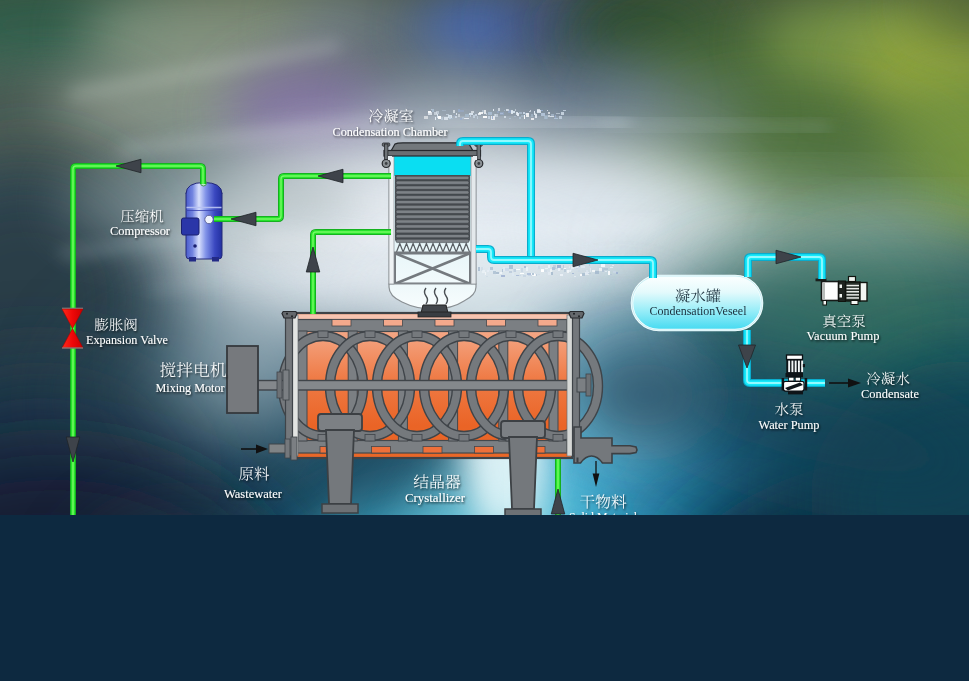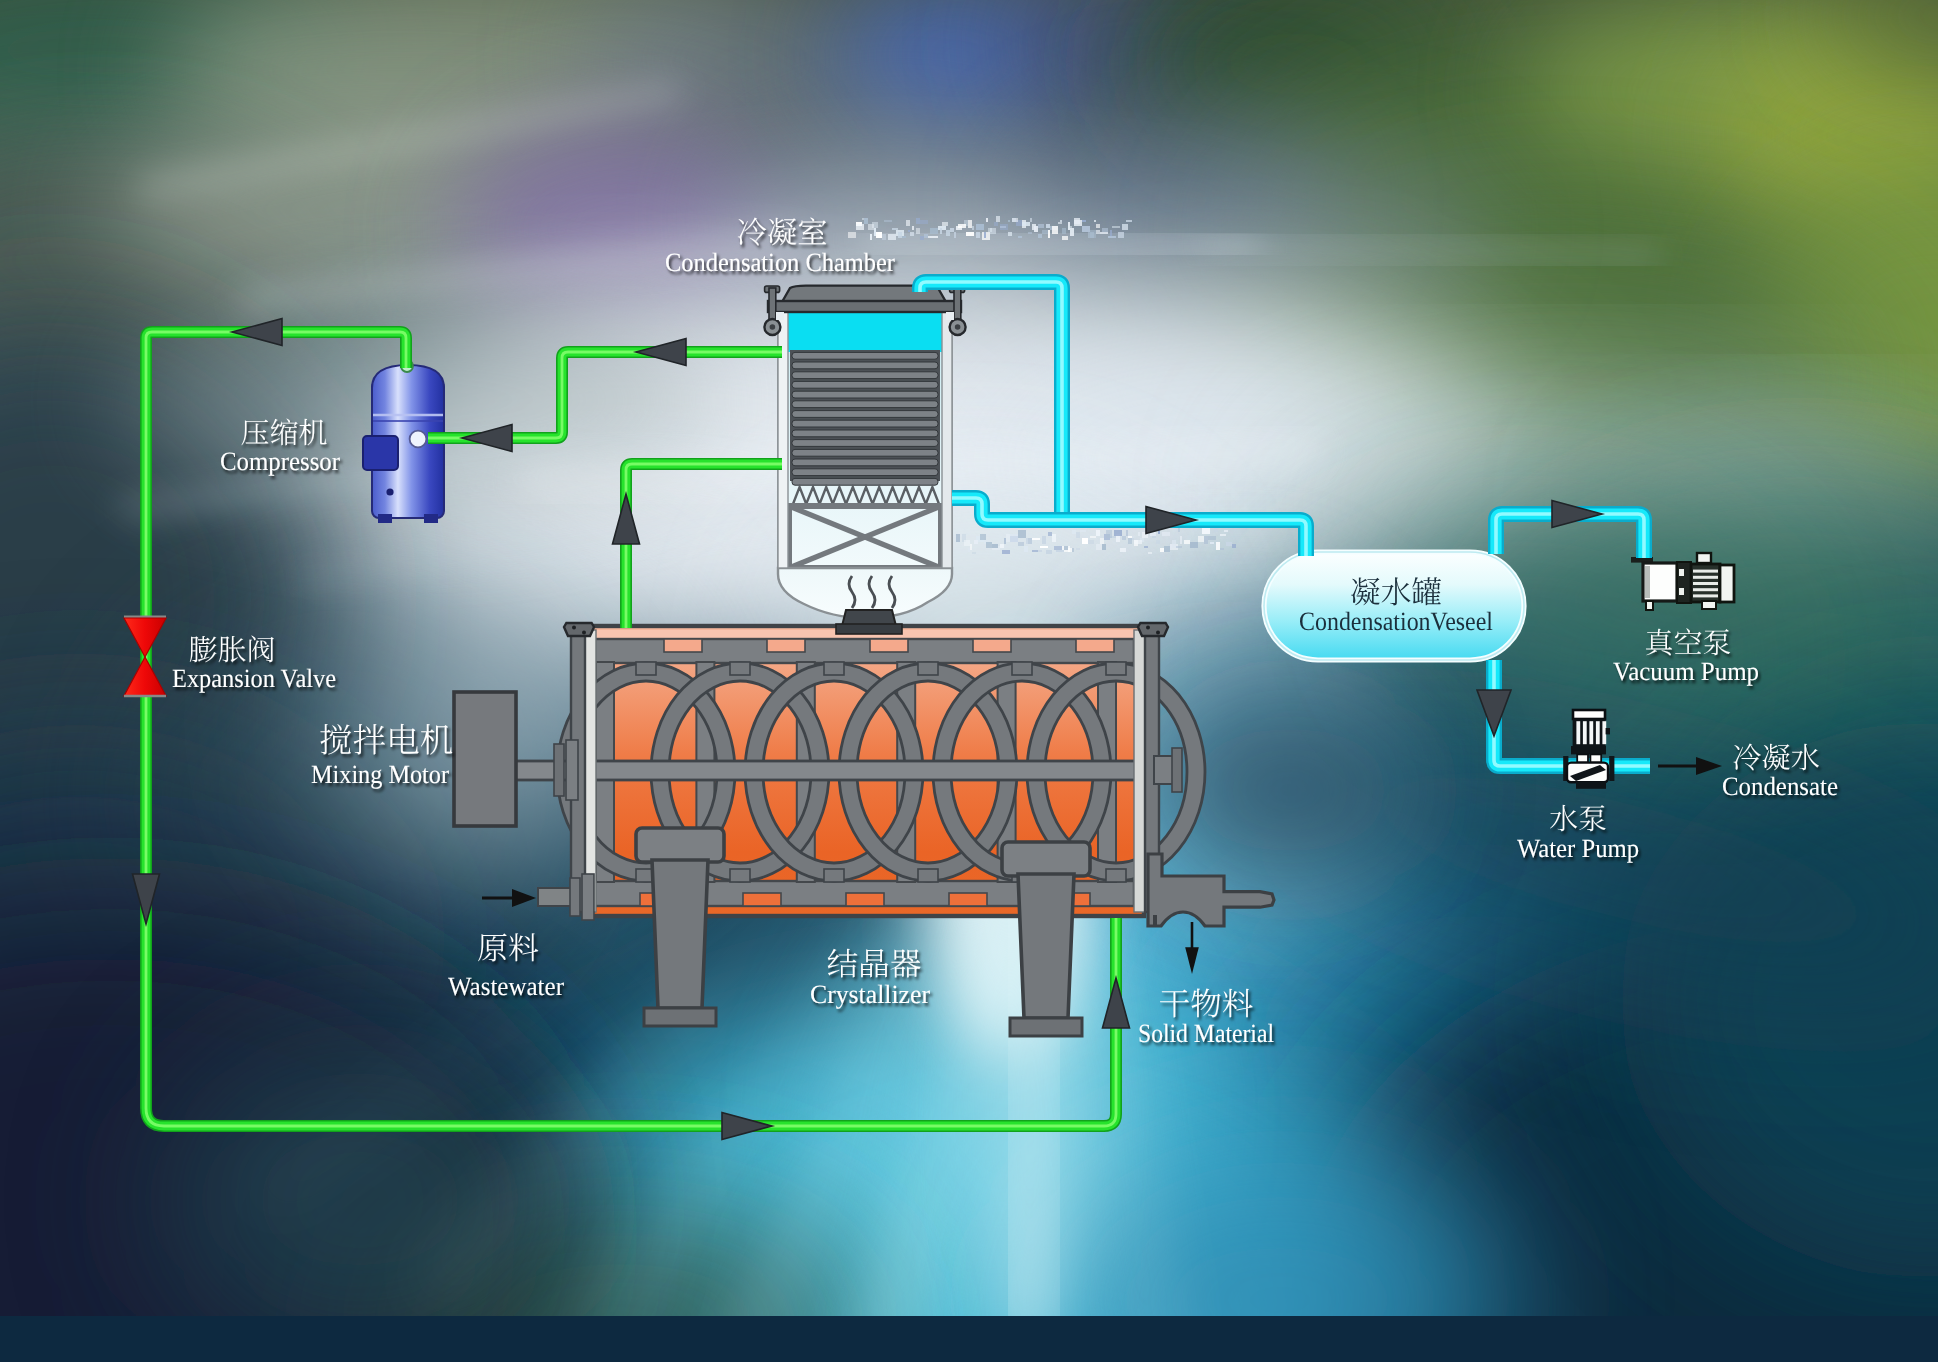--- a/index.html
+++ b/index.html
@@ -1,14 +1,14 @@
 <!DOCTYPE html>
 <html><head><meta charset="utf-8"><style>
 html,body{margin:0;padding:0;background:#0d2940;}
-#wrap{position:relative;width:969px;height:658px;overflow:hidden;font-family:"Liberation Serif",serif;}
+#wrap{position:relative;width:969px;height:515px;overflow:hidden;font-family:"Liberation Serif",serif;}
 </style></head>
 <body>
 <div id="wrap">
 <svg width="969" height="681" viewBox="0 0 969 681">
 <defs>
 <filter id="b40" x="-80%" y="-80%" width="260%" height="260%">
           <feGaussianBlur stdDeviation="38"></feGaussianBlur>
         </filter>
 <filter id="b30" x="-80%" y="-80%" width="260%" height="260%">
           <feGaussianBlur stdDeviation="26"></feGaussianBlur>

